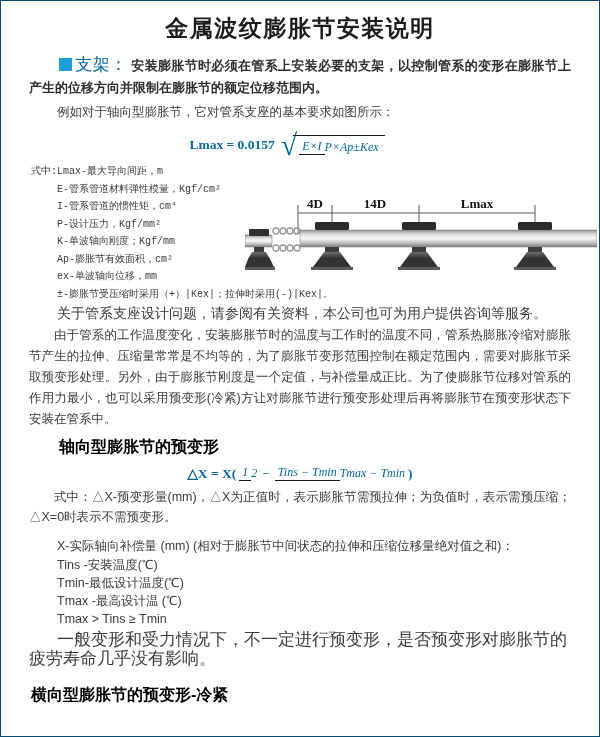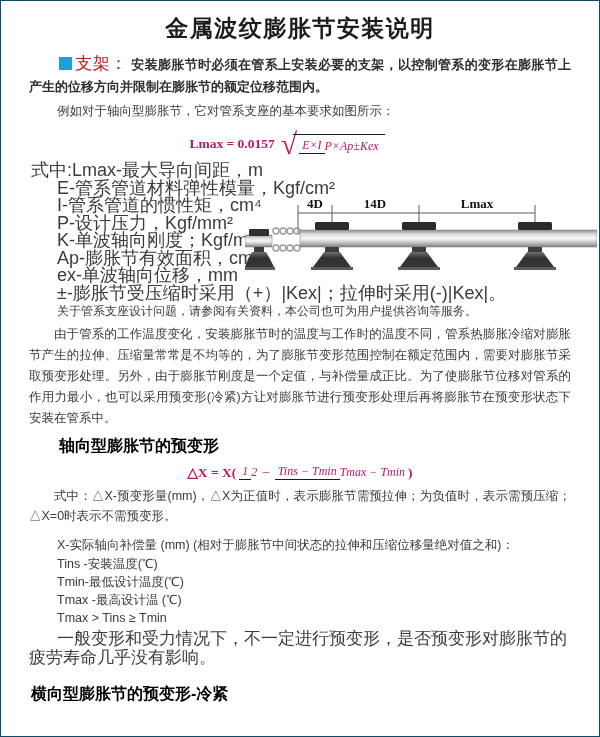--- a/index.html
+++ b/index.html
@@ -13,48 +13,48 @@
   .title {
     margin:0; padding-top:12px; text-align:center;
     font-size:23px; line-height:30px; font-weight:700;
     color:#1c1c1c; letter-spacing:1.5px;
   }
   
   .sec-square {
     display:inline-block; width:13px; height:13px;
     background:#1E9FD8; margin-right:3px; vertical-align:-1px;
   }
-  .sec-title { color:#b91c1c; font-size:17px; font-weight:500;font-family:Liberation Mono, monospace; }
+  .sec-title { color:#0369a1; font-size:17px; font-weight:500; }
   
   .support-intro {
     margin:11px 0 0; font-size:13px; line-height:22px;
     font-weight:700; color:#2e2e2e; text-indent:30px; text-align:justify;
   }
   .example-line { margin:3px 0 0; font-size:12.5px; line-height:21px; text-indent:28px; }
   
   .formula {
     display:flex; align-items:center; justify-content:center;
     width:fit-content; margin:0 auto;
-    font-family:"Liberation Serif", serif; color:#be185d; font-size:13.5px;
+    font-family:"Liberation Serif", serif; color:#0369a1; font-size:13.5px;
   }
   .f-bold { font-weight:700; }
   .frac { display:inline-flex; flex-direction:row; align-items:center;
           font-style:italic; font-size:12px; line-height:1.15; margin:0 3px; }
   .frac .num { border-bottom:1px solid #1b1b1b; padding:0 3px 1px; }
   .frac .den { padding-top:1px;font-style:italic; }
   .rad-sign { font-size:30px; line-height:26px; font-weight:400; margin:0 -4px 0 6px; }
   .rad-body { border-top:1.5px solid #1b1b1b; padding:2px 3px 0; display:inline-block; }
   .formula-lmax { margin-top:9px; margin-bottom:5px; transform:translateX(-13px); }
   .formula-ax { margin-top:7px; margin-bottom:5px; }
   .f-op { margin:0 2px; }
   
-  .defs { margin-top:4px; font-size:18px; }
+  .defs { margin-top:4px; font-size:10px;font-family:Liberation Mono, monospace; }
   .def-line { line-height:17.5px; padding-left:28px; }
   .def-line.first { padding-left:2px; }
-  .support-note { margin:1px 0 0; font-size:12px; line-height:18px; text-indent:28px;font-family:Liberation Mono, monospace; }
+  .support-note { margin:1px 0 0; font-size:14px; line-height:18px; text-indent:28px; }
   
   .diagram { position:absolute; left:244px; top:192px; width:352px; height:92px; }
   .dim-label { font-family:"Liberation Serif", serif; font-weight:700; font-size:13px; fill:#141414; text-anchor:middle; }
   
   .h2 { margin:12px 0 0; }
   .preform-para { margin:3px 0 0; font-size:12.5px; line-height:21px; text-indent:2em; text-align:justify; }
   .subtitle { margin:7px 0 0; color:#000000; font-size:16px; font-weight:600; }
   .subtitle-axial { padding-left:30px; }
   .subtitle-lateral { padding-left:2px; }
   .explain-para { margin:5px 0 0; font-size:12.5px; line-height:20px; text-indent:2em; text-align:justify; }

